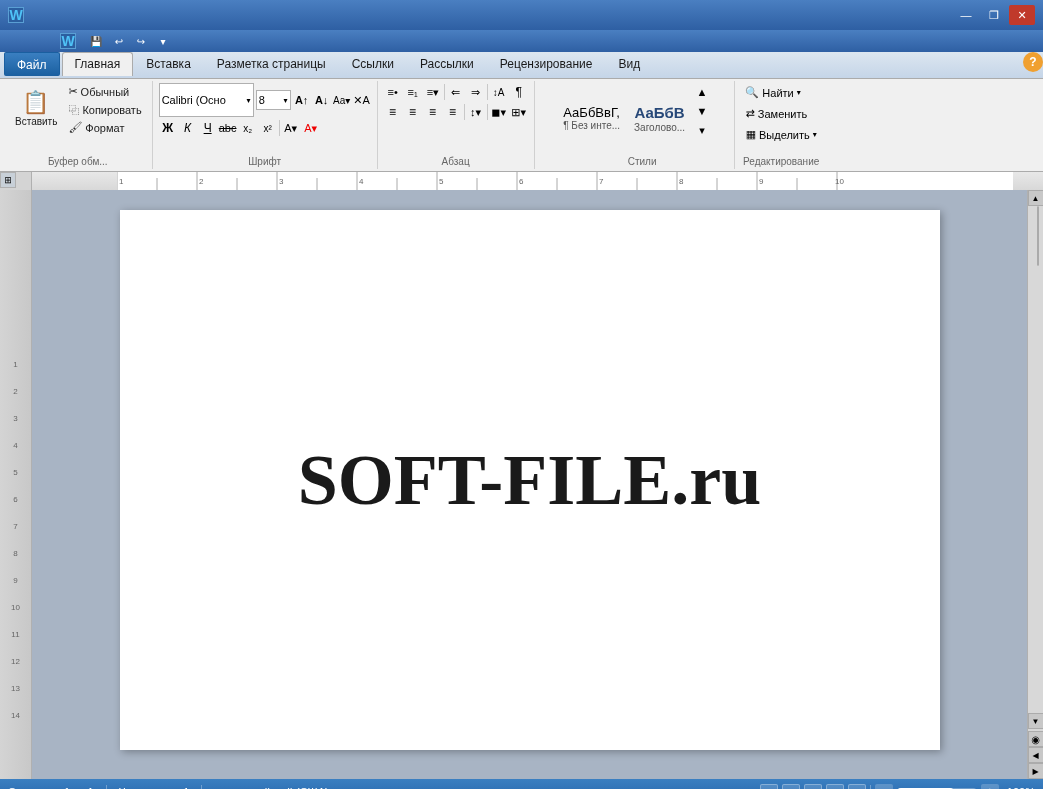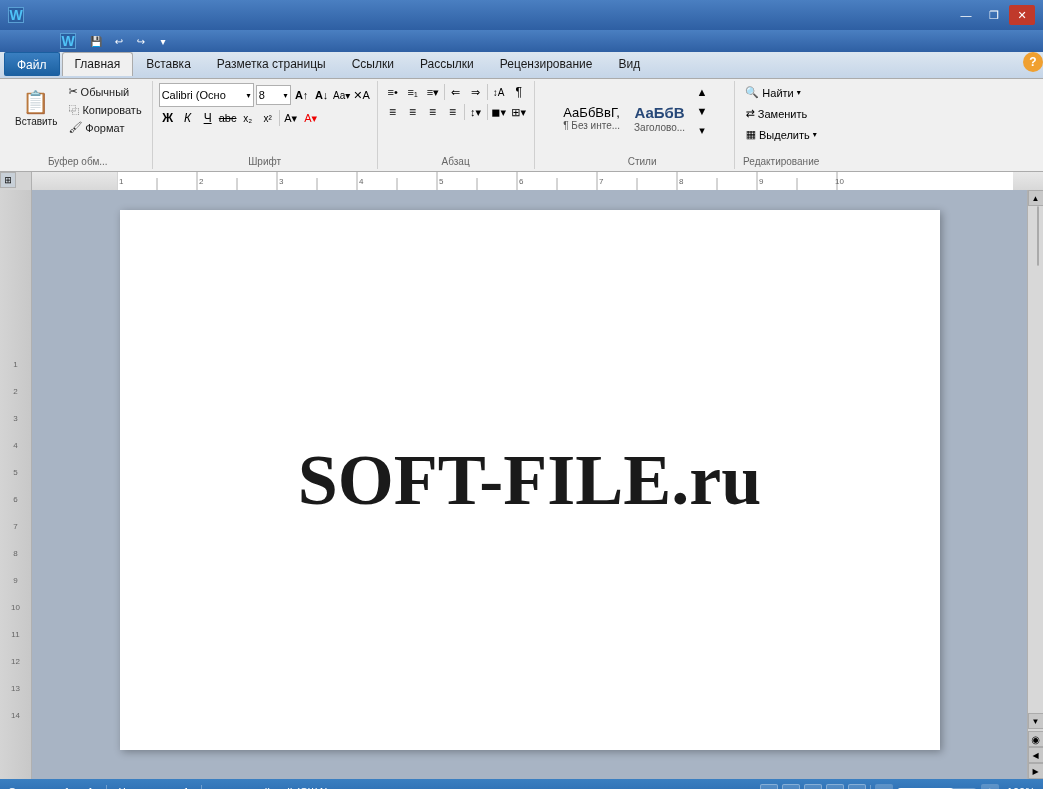--- a/index.html
+++ b/index.html
@@ -140,21 +140,21 @@
       font-size: 11px;
       background: transparent;
       color: #1a1a1a;
       white-space: nowrap;
     }
 
     
     .font-section { display: flex; flex-direction: column; gap: 2px; padding-bottom: 14px; }
     .font-row1 { display: flex; gap: 2px; align-items: center; }
     .font-row2 { display: flex; gap: 2px; align-items: center; }
-    .font-name-box { width: 95px; height: 24px; border: 1px solid #b0b0b0; background: white; font-size: 11px; padding: 0 2px; display: flex; align-items: center; justify-content: space-between; cursor: pointer; }
+    .font-name-box { width: 95px; height: 34px; border: 1px solid #b0b0b0; background: white; font-size: 11px; padding: 0 2px; display: flex; align-items: center; justify-content: space-between; cursor: pointer; }
     .font-size-box { width: 35px; height: 20px; border: 1px solid #b0b0b0; background: white; font-size: 11px; padding: 0 2px; display: flex; align-items: center; justify-content: space-between; cursor: pointer; }
     .small-btn { width: 18px; height: 18px; border: 1px solid transparent; background: transparent; display: flex; align-items: center; justify-content: center; font-size: 11px; cursor: pointer; border-radius: 2px; }
 
     
     .styles-gallery {
       display: flex;
       gap: 2px;
       align-items: center;
       padding-bottom: 14px;
     }

